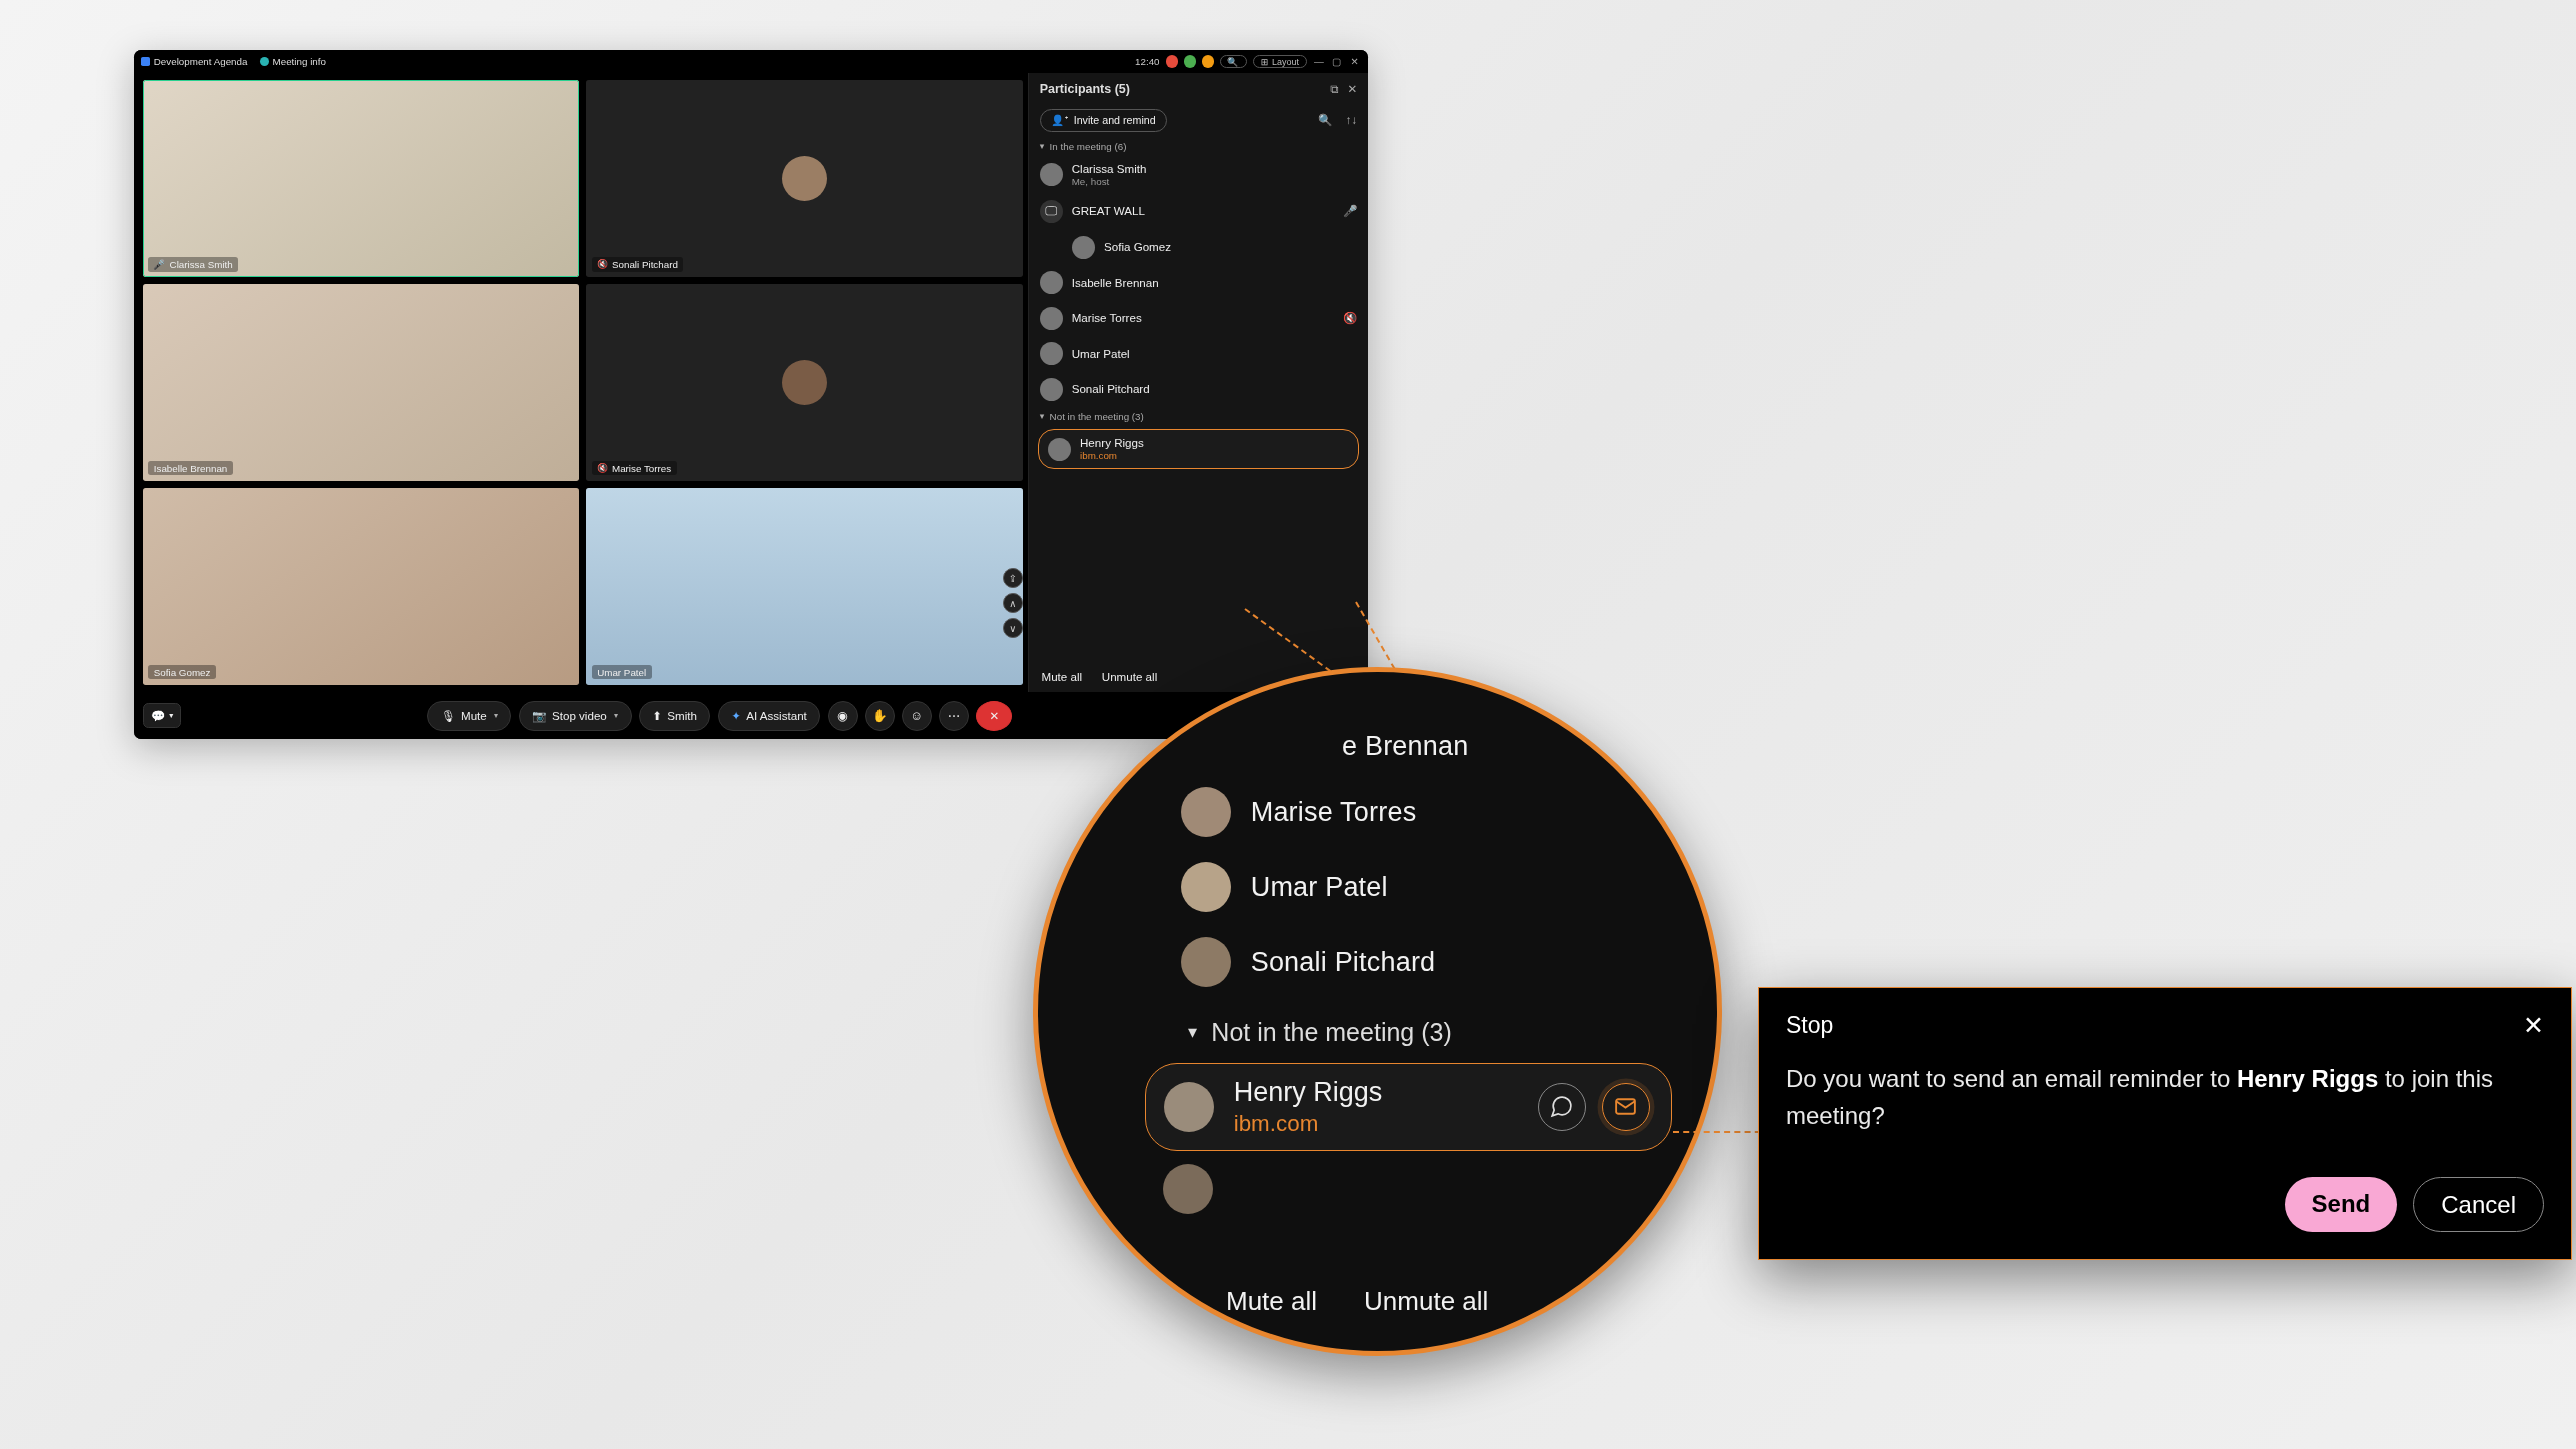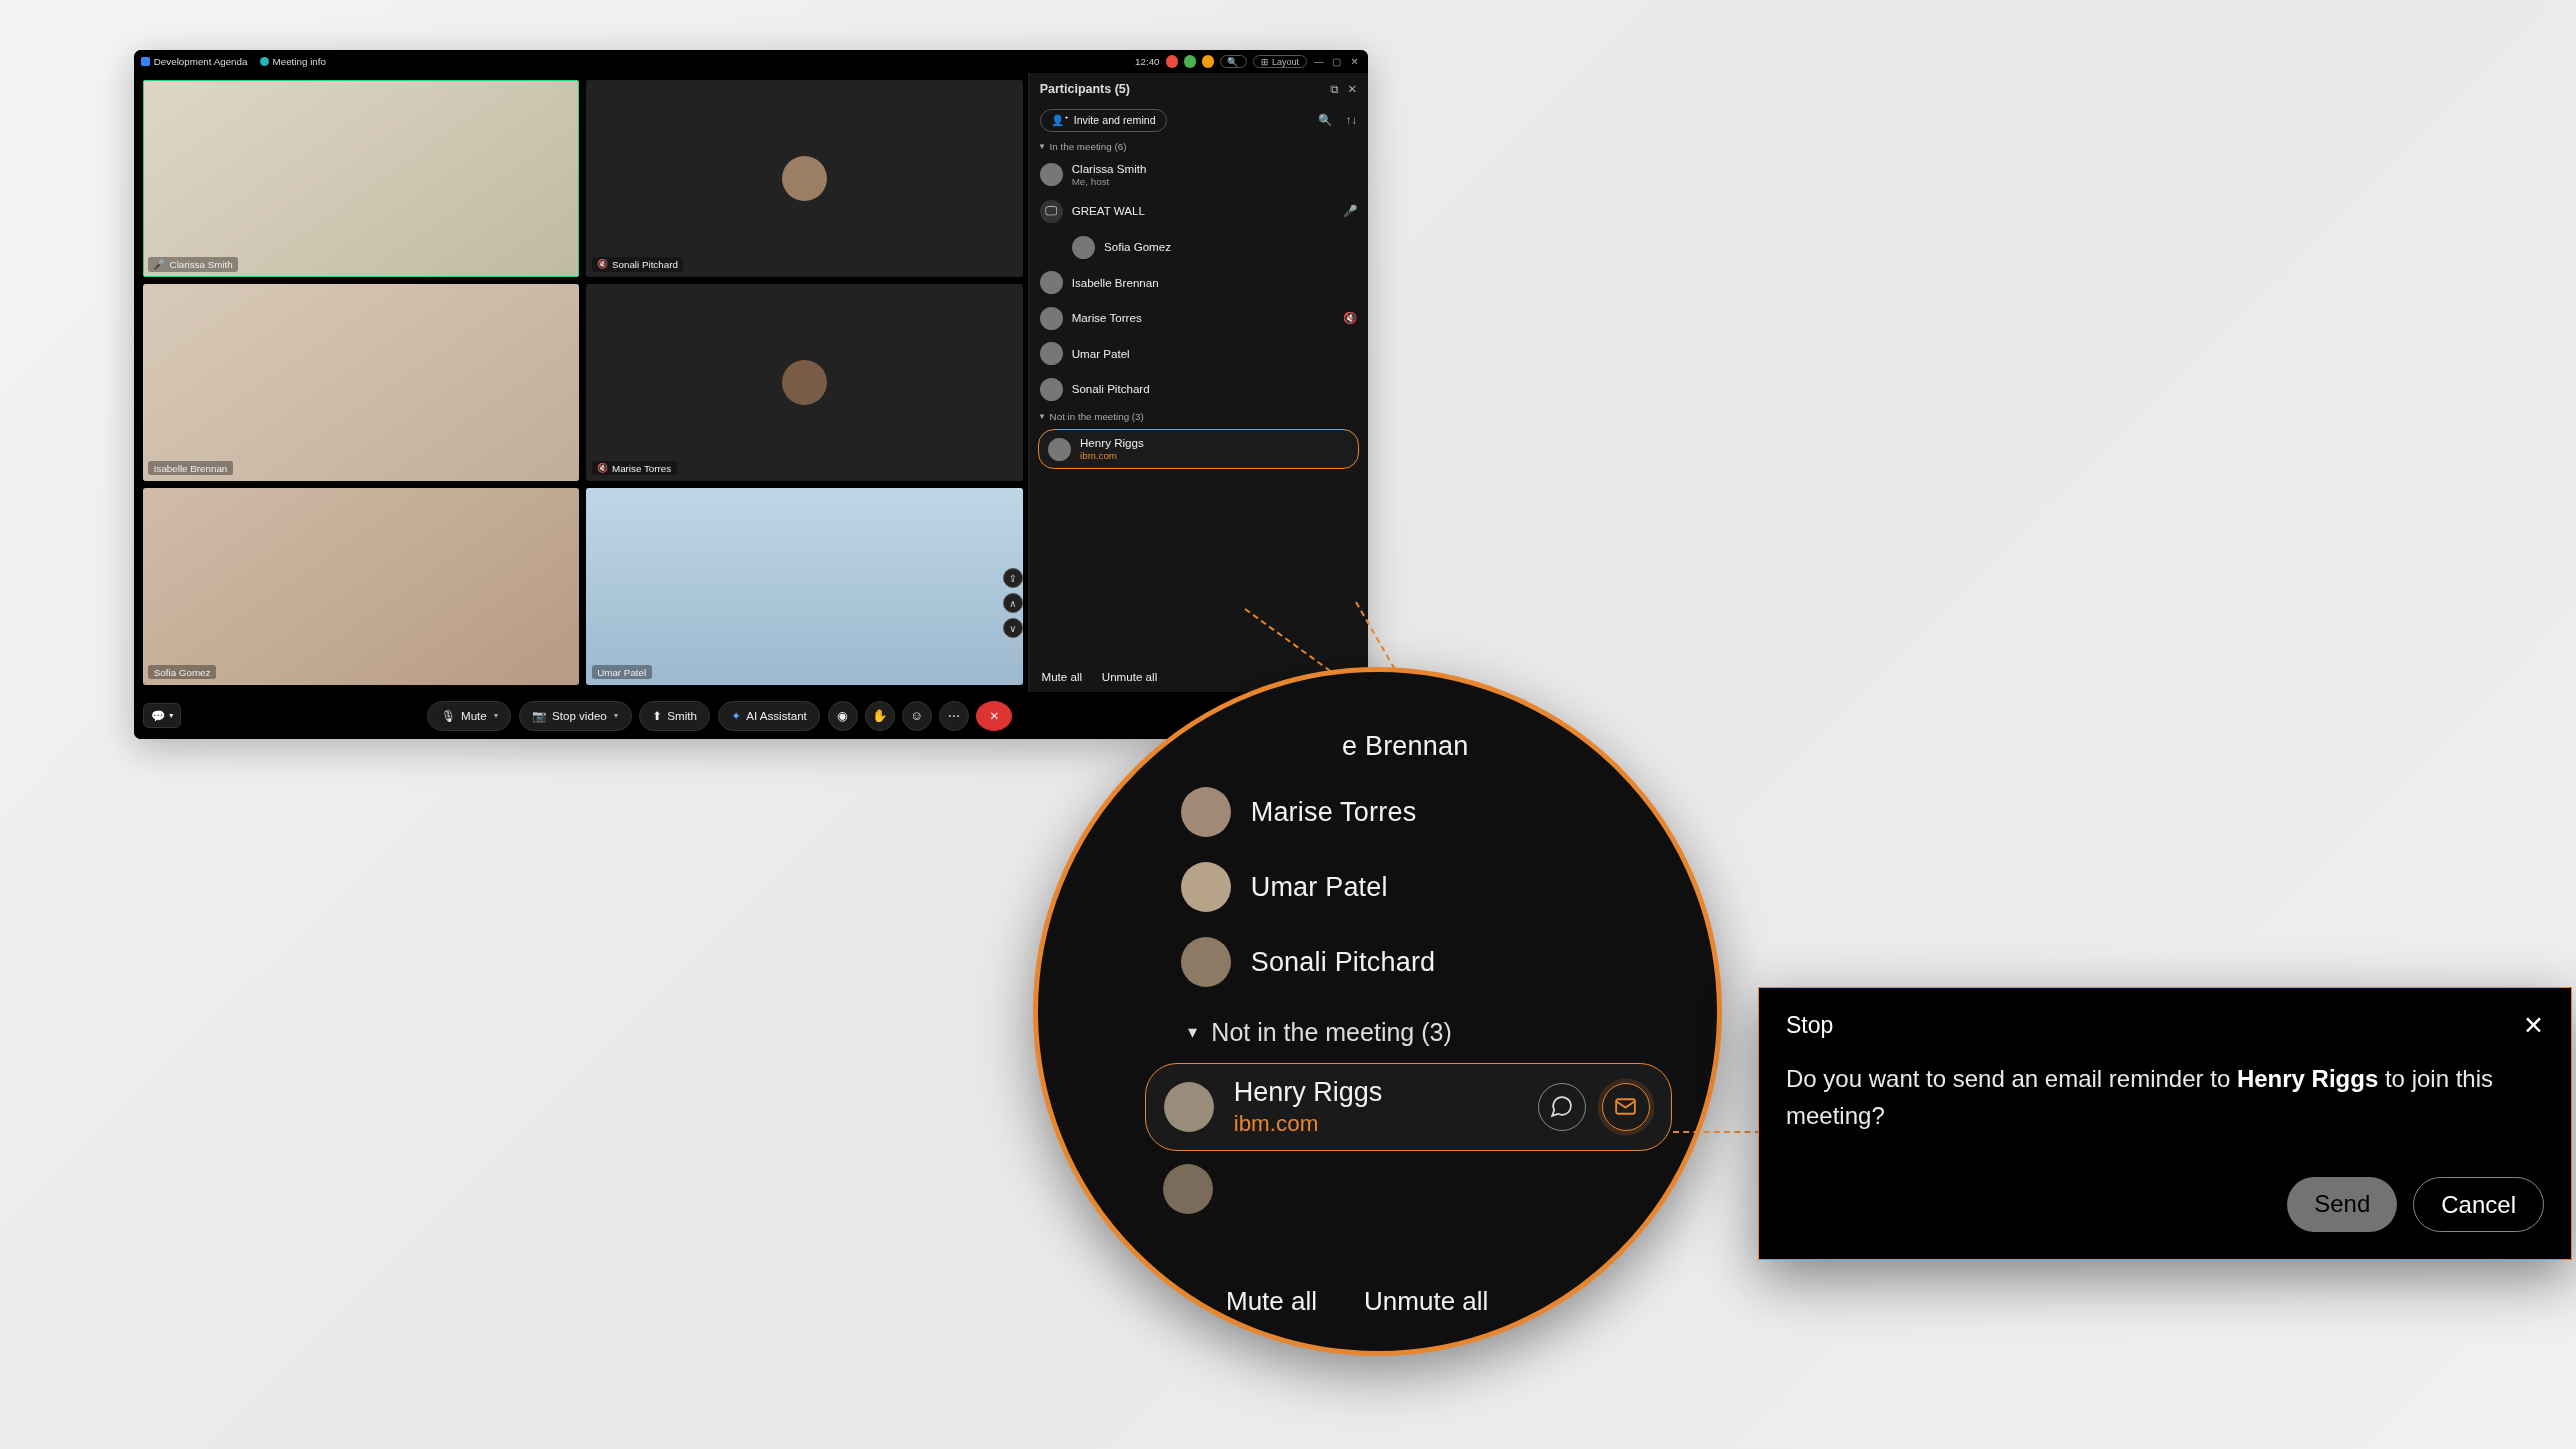--- a/index.html
+++ b/index.html
@@ -147,21 +147,21 @@
     color:#fff; box-shadow:0 18px 54px rgba(0,0,0,.45);
   }
   .dlg-head { display:flex; align-items:center; justify-content:space-between; margin-bottom:19.7px;}
   .dlg-app { font-size:23px; }
   .dlg-close { font-size:25px; color:#fff; cursor:pointer;}
   .dlg-title { font-size:30px; font-weight:700; margin-bottom:16px;}
   .dlg-body { font-size:24px; line-height:1.55; color:#e9e9e9; }
   .dlg-body b { font-weight:700; color:#fff;}
   .dlg-actions { display:flex; gap:16px; justify-content:flex-end; margin-top:43px;}
   .btn { font-size:24px; padding:12.5px 27px; border-radius:30px; cursor:pointer;}
-  .btn-primary { background:#737373; color:#000; font-weight:400; border:none;}
+  .btn-primary { background:#f9a8d4; color:#000; font-weight:700; border:none;}
   .btn-secondary { background:transparent; color:#fff; border:1.8px solid #888;}
 
   svg { display:block; }
 </style>
 </head>
 <body>
 
 <div class="canvas">
 
   <div class="meeting-window">

